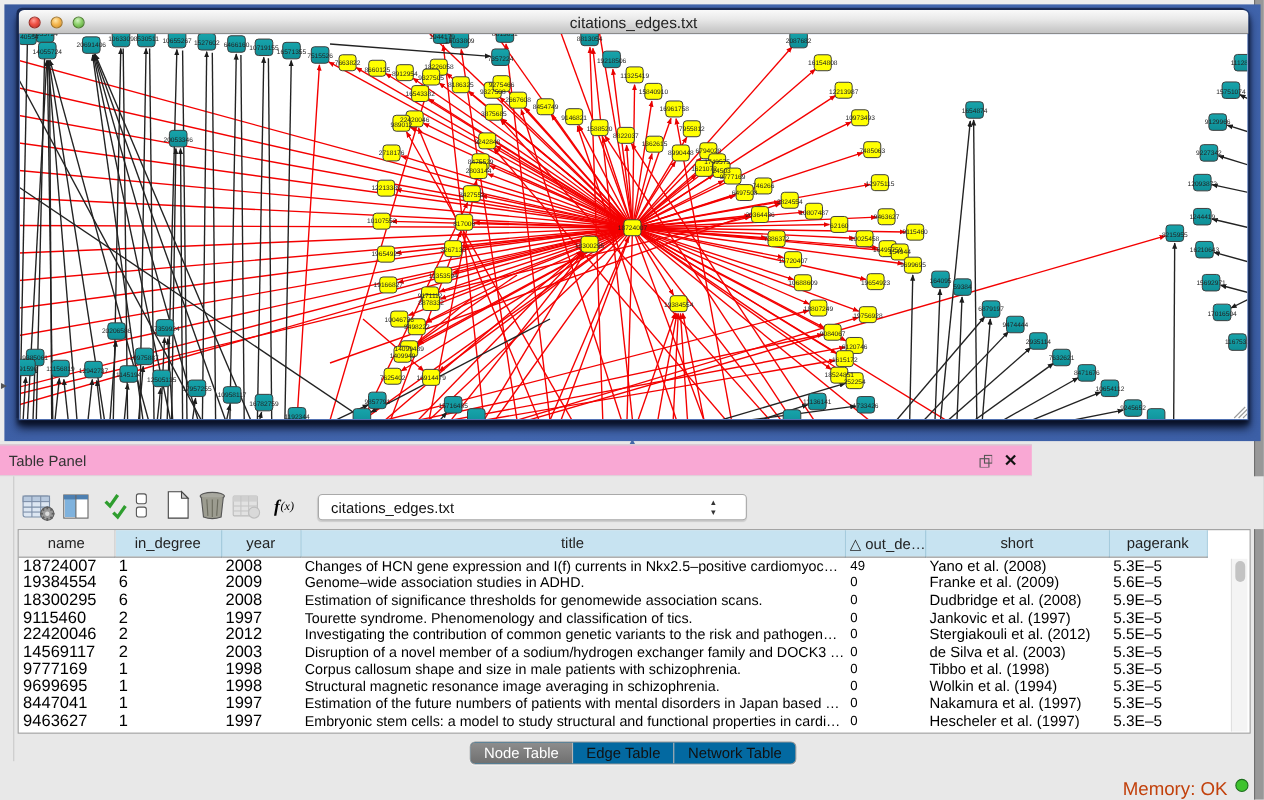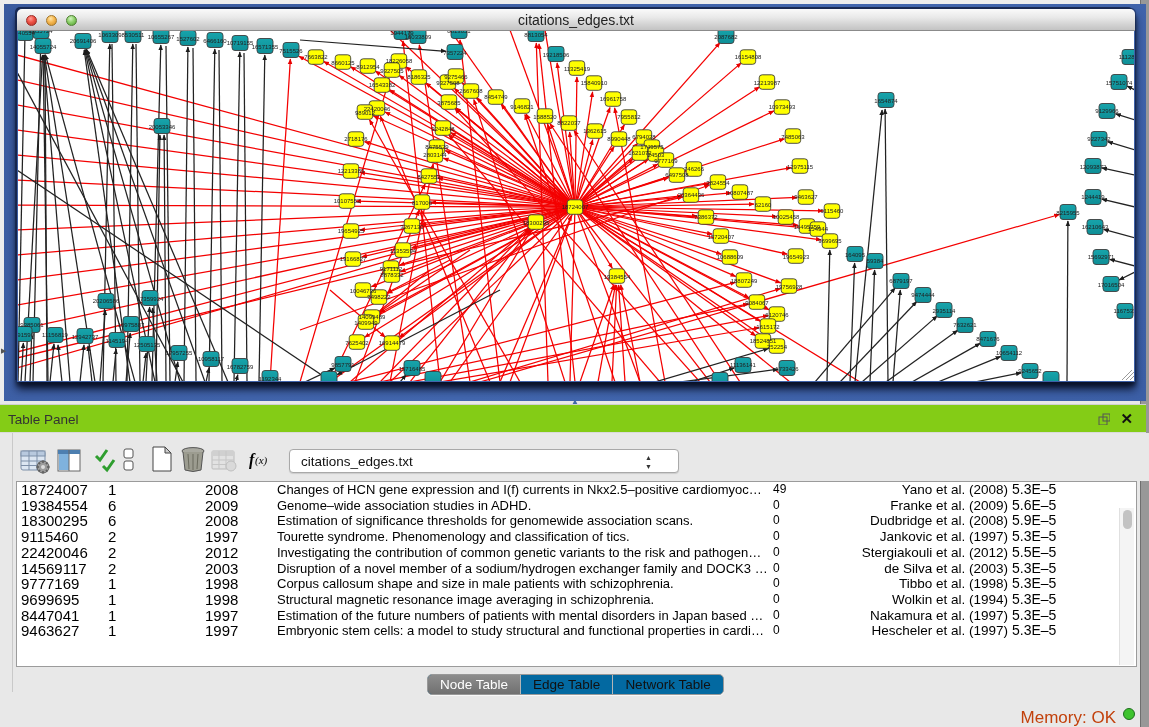--- a/index.html
+++ b/index.html
@@ -10,41 +10,41 @@
 .win{position:absolute;left:17px;top:9px;width:1118px;height:373px;border-radius:5px 5px 0 0;
  box-shadow:-2px -2px 0 rgba(22,38,77,.9),1px -1px 0 rgba(22,38,77,.5),0 7px 9px rgba(8,16,38,.95),0 3px 4px rgba(8,16,38,.8)}
 .titlebar{position:absolute;left:0;top:0;width:1118px;height:22px;border-radius:5px 5px 0 0;
  background:linear-gradient(#fafafa,#e9e9e9 40%,#d2d2d2 75%,#c3c3c3);border-bottom:1px solid #8b8b8b}
 .title{position:absolute;left:0;top:3px;width:100%;text-align:center;font-size:14px;color:#222}
 .tl{position:absolute;top:6px;width:11px;height:11px;border-radius:50%}
 .tl.r{left:8.5px;background:radial-gradient(circle at 40% 30%,#ff9d95,#ee5044 45%,#b6342a 95%);border:1px solid #9c2b24}
 .tl.y{left:28.5px;background:radial-gradient(circle at 40% 30%,#ffe6a8,#f5b64f 45%,#cd8f2d 95%);border:1px solid #a3762a}
 .tl.g{left:48.5px;background:radial-gradient(circle at 40% 30%,#d2f3c0,#8cd06a 45%,#55a033 95%);border:1px solid #4f7f33}
 .canvas{position:absolute;left:18px;top:31px;width:1116px;height:350px;background:#fff;overflow:hidden}
-.tph{position:absolute;left:0;top:404px;width:1146px;height:29px;background:#84cc16;border-top:1px solid #d0d0d0;border-bottom:1px solid #dadada}
+.tph{position:absolute;left:0;top:404px;width:938px;height:29px;background:#f9a8d4;border-top:1px solid #d0d0d0;border-bottom:1px solid #dadada}
 .tph .t{position:absolute;left:8px;top:7px;font-size:13.5px;color:#333}
 .tph .x{position:absolute;right:13px;top:5px;font-size:15px;font-weight:bold;color:#111}
 .tph .fl{position:absolute;right:36px;top:8px;width:12px;height:12px}
 .splitter{position:absolute;left:571px;top:399px;width:9px;height:5px;color:#4268a8;font-size:8px;line-height:5px}
 .toolbar{position:absolute;left:0px;top:433px;width:1149px;height:48px;background:#e8e8e8}
 .dd{position:absolute;left:289px;top:449px;width:390px;height:24px;background:#fff;border:1px solid #a9a9a9;border-radius:4px;box-shadow:0 1px 1px rgba(0,0,0,.12)}
 .dd .txt{position:absolute;left:11px;top:4px;font-size:13.5px;color:#111}
 .dd .st{position:absolute;right:26px;top:3px;font-size:7px;color:#333;line-height:9px}
 .tbl{position:absolute;left:16px;top:481px;width:1121px;height:186px;background:#fff;border:1px solid #9b9b9b}
 table{border-collapse:collapse;table-layout:fixed;width:1080px;font-size:14px}
 th{height:24px;font-weight:normal;font-size:13.5px;color:#222;background:#c7e3f1;border-right:1px solid #9cc6da;border-bottom:1px solid #8e8e8e;overflow:hidden;white-space:nowrap}
 th.c1{background:#e9e9e9;border-right:1px solid #bbb}
 td{height:15.7px;line-height:15.7px;padding:0 0 0 4px;overflow:hidden;white-space:nowrap;color:#000}
 td.c4{text-overflow:ellipsis;font-size:13px}
 td.c1,td.c2,td.c3{font-size:15px}
 td.c5{font-size:12px}
 td.c6{font-size:13.5px}
 td.c1{padding-left:4px}
 td.c5{padding-left:5px}
-td.c6{text-align:right}
+td.c6{text-align:left}
 .c1{width:87px}.c2{width:97px}.c3{width:72px}.c4{width:495px}.c5{width:73px}.c6{width:167px}.c7{width:89px}
 .sb{position:absolute;right:2px;top:26px;width:15px;height:157px;background:#f4f4f4;border-left:1px solid #e0e0e0}
 .sb .th{position:absolute;left:3px;top:2px;width:9px;height:19px;background:#c3c3c3;border-radius:5px}
 .tabs{position:absolute;left:427px;top:674px;height:21px;border:1px solid #989898;border-radius:5px;background:#0369a1;display:flex;overflow:hidden;box-shadow:0 1px 0 rgba(255,255,255,.7)}
 .tabs div{font-size:13.5px;padding:2px 12px 0 12px;color:#111}
 .tabs .sel{background:linear-gradient(#8d8d8d,#707070);color:#fff}
 .tabs .d2{border-left:1px solid #b5b5b5}
 .mem{position:absolute;right:33px;top:708px;font-size:17px;color:#c2410c}
 .dot{position:absolute;right:14px;top:708px;width:12px;height:12px;border-radius:50%;background:#3ec32e;border:1.5px solid #1e6e1e}
 </style></head>
@@ -669,20 +669,29 @@
  <text x="255" y="31" font-family="Liberation Serif,serif" font-style="italic" font-size="11">(x)</text>
 </svg>
 </div>
 <div class="dd">
     <div class="txt">citations_edges.txt</div>
     <div class="st">▲<br>▼</div>
   </div>
 <div class="tbl">
 <table>
 <tbody>
+        <tr>
+<th class="c1">name</th>
+          <th class="c2">in_degree</th>
+          <th class="c3">year</th>
+          <th class="c4">title</th>
+<th class="c5" style="text-align:left;padding-left:4px">△ out_de…</th>
+          <th class="c6">short</th>
+          <th class="c7">pagerank</th>
+</tr>
 <tr>
           <td class="c1">18724007</td>
           <td class="c2">1</td>
           <td class="c3">2008</td>
           <td class="c4">Changes of HCN gene expression and I(f) currents in Nkx2.5–positive cardiomyocytes with</td>
           <td class="c5">49</td>
           <td class="c6">Yano et al. (2008)</td>
           <td class="c7">5.3E–5</td>
         </tr>
 <tr>

